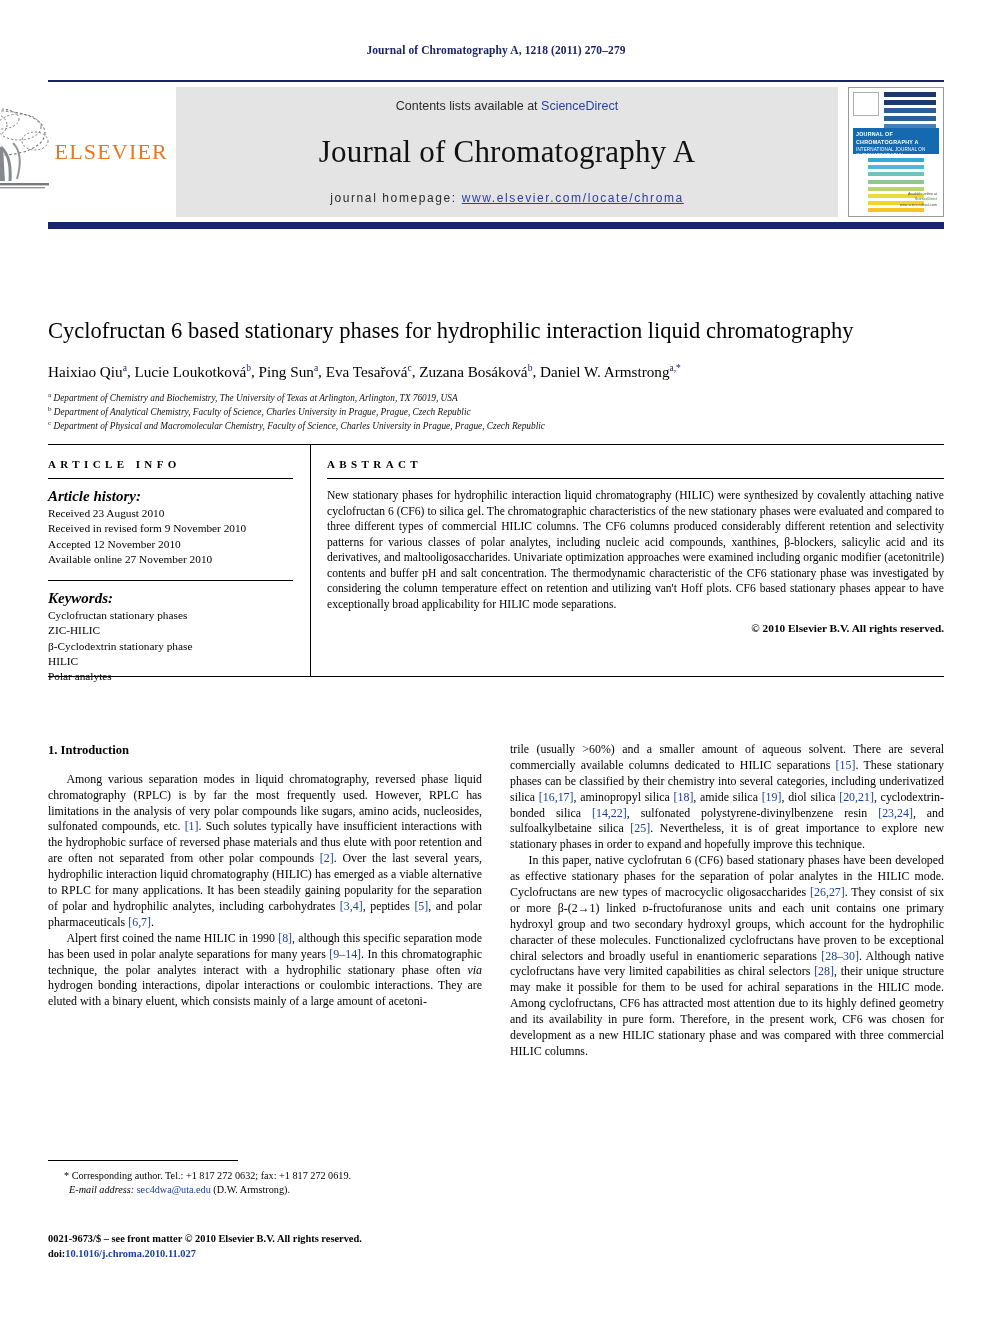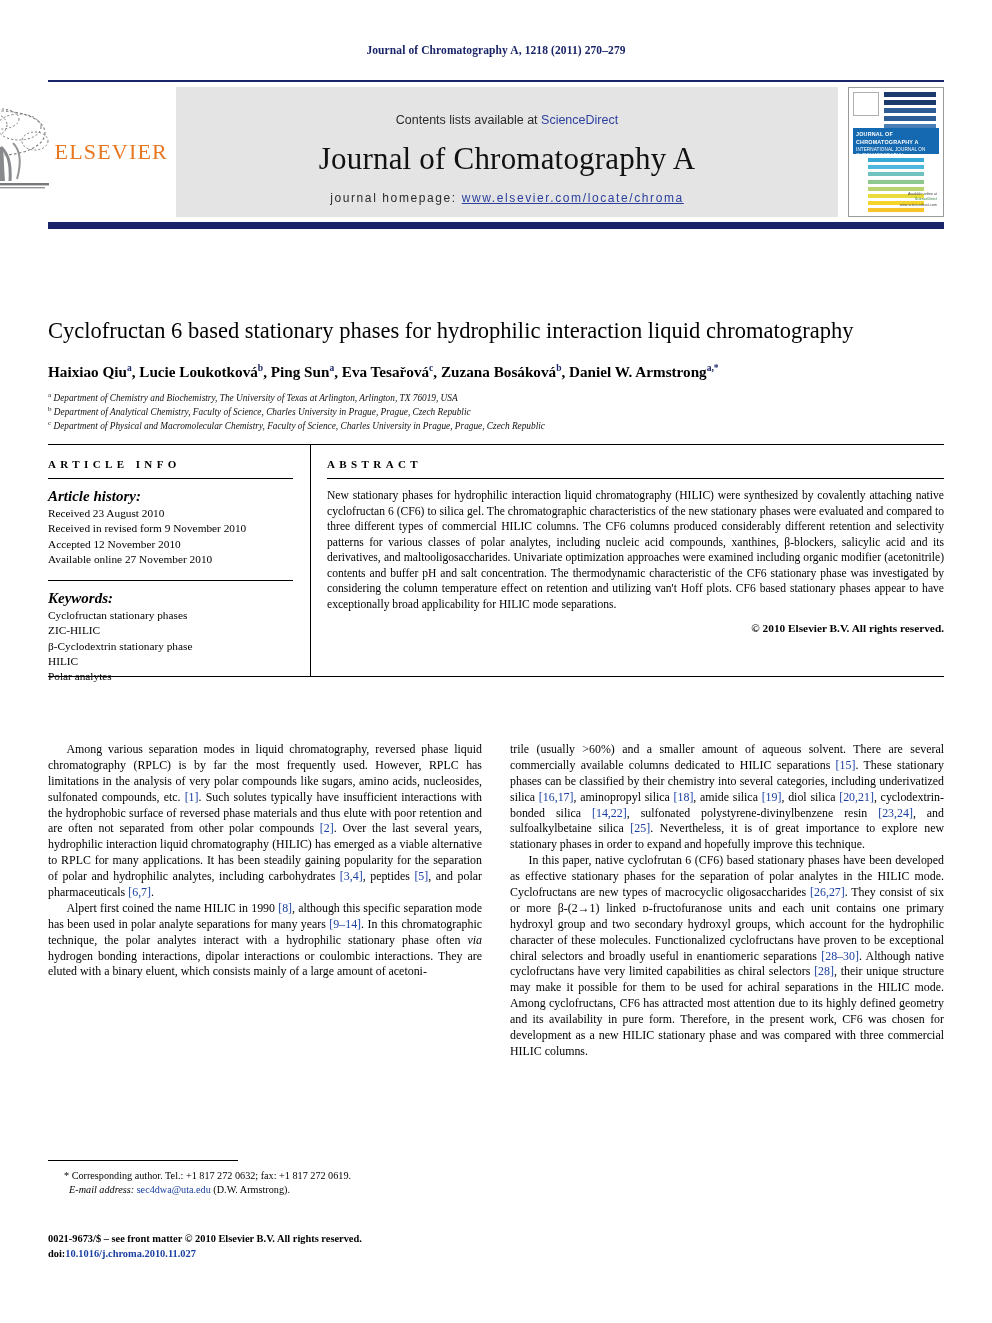--- a/index.html
+++ b/index.html
@@ -80,21 +80,21 @@
     line-height: 1;
     margin-top: 1px;
   }
   .banner {
     flex: 1 1 auto;
     background: #e4e4e4;
     display: flex;
     flex-direction: column;
     align-items: center;
     justify-content: space-between;
-    padding: 26px 0 12px 0;
+    padding: 12px 0 12px 0;
     margin-left: 8px;
     margin-right: 10px;
     box-sizing: border-box;
   }
   .contents-line {
     font-family: "Liberation Sans", sans-serif;
     font-size: 12.5px;
     color: #2b2b2b;
   }
   .contents-line .sd {
@@ -169,21 +169,20 @@
     color: #000;
     margin: 0 0 16px 0;
     font-weight: normal;
     max-width: 830px;
   }
   .authors {
     font-family: "Liberation Serif", serif;
     font-size: 15.2px;
     line-height: 1.3;
     margin-bottom: 9px;
-    font-weight: bold;
   }
   .authors sup { font-size: 9.5px; color:#1a2468; vertical-align: super; }
   .affil {
     font-family: "Liberation Serif", serif;
     font-style: italic;
     font-size: 9.3px;
     line-height: 1.42;
     color: #111;
   }
   .affil sup { font-style: normal; font-size: 7px; vertical-align: super; }
@@ -395,20 +394,21 @@
   <div class="abs-col">
     <div class="sec-head">ABSTRACT</div>
     <div class="hr-thin"></div>
     <div class="abstract-text">New stationary phases for hydrophilic interaction liquid chromatography (HILIC) were synthesized by covalently attaching native cyclofructan 6 (CF6) to silica gel. The chromatographic characteristics of the new stationary phases were evaluated and compared to three different types of commercial HILIC columns. The CF6 columns produced considerably different retention and selectivity patterns for various classes of polar analytes, including nucleic acid compounds, xanthines, β-blockers, salicylic acid and its derivatives, and maltooligosaccharides. Univariate optimization approaches were examined including organic modifier (acetonitrile) contents and buffer pH and salt concentration. The thermodynamic characteristic of the CF6 stationary phase was investigated by considering the column temperature effect on retention and utilizing van't Hoff plots. CF6 based stationary phases appear to have exceptionally broad applicability for HILIC mode separations.</div>
     <div class="copyright">© 2010 Elsevier B.V. All rights reserved.</div>
   </div>
 
   <div class="info-rule-bottom"></div>
 
   <div class="body-col body-left">
+    <div class="sec-title">1. Introduction</div>
     <p>Among various separation modes in liquid chromatography, reversed phase liquid chromatography (RPLC) is by far the most frequently used. However, RPLC has limitations in the analysis of very polar compounds like sugars, amino acids, nucleosides, sulfonated compounds, etc. <span class="ref">[1]</span>. Such solutes typically have insufficient interactions with the hydrophobic surface of reversed phase materials and thus elute with poor retention and are often not separated from other polar compounds <span class="ref">[2]</span>. Over the last several years, hydrophilic interaction liquid chromatography (HILIC) has emerged as a viable alternative to RPLC for many applications. It has been steadily gaining popularity for the separation of polar and hydrophilic analytes, including carbohydrates <span class="ref">[3,4]</span>, peptides <span class="ref">[5]</span>, and polar pharmaceuticals <span class="ref">[6,7]</span>.</p>
     <p>Alpert first coined the name HILIC in 1990 <span class="ref">[8]</span>, although this specific separation mode has been used in polar analyte separations for many years <span class="ref">[9–14]</span>. In this chromatographic technique, the polar analytes interact with a hydrophilic stationary phase often <span class="it">via</span> hydrogen bonding interactions, dipolar interactions or coulombic interactions. They are eluted with a binary eluent, which consists mainly of a large amount of acetoni-</p>
   </div>
 
   <div class="body-col body-right">
     <p class="noindent">trile (usually &gt;60%) and a smaller amount of aqueous solvent. There are several commercially available columns dedicated to HILIC separations <span class="ref">[15]</span>. These stationary phases can be classified by their chemistry into several categories, including underivatized silica <span class="ref">[16,17]</span>, aminopropyl silica <span class="ref">[18]</span>, amide silica <span class="ref">[19]</span>, diol silica <span class="ref">[20,21]</span>, cyclodextrin-bonded silica <span class="ref">[14,22]</span>, sulfonated polystyrene-divinylbenzene resin <span class="ref">[23,24]</span>, and sulfoalkylbetaine silica <span class="ref">[25]</span>. Nevertheless, it is of great importance to explore new stationary phases in order to expand and hopefully improve this technique.</p>
     <p>In this paper, native cyclofrutan 6 (CF6) based stationary phases have been developed as effective stationary phases for the separation of polar analytes in the HILIC mode. Cyclofructans are new types of macrocyclic oligosaccharides <span class="ref">[26,27]</span>. They consist of six or more β-(2→1) linked ᴅ-fructofuranose units and each unit contains one primary hydroxyl group and two secondary hydroxyl groups, which account for the hydrophilic character of these molecules. Functionalized cyclofructans have proven to be exceptional chiral selectors and broadly useful in enantiomeric separations <span class="ref">[28–30]</span>. Although native cyclofructans have very limited capabilities as chiral selectors <span class="ref">[28]</span>, their unique structure may make it possible for them to be used for achiral separations in the HILIC mode. Among cyclofructans, CF6 has attracted most attention due to its highly defined geometry and its availability in pure form. Therefore, in the present work, CF6 was chosen for development as a new HILIC stationary phase and was compared with three commercial HILIC columns.</p>
   </div>
 
   <div class="footnote-rule"></div>

